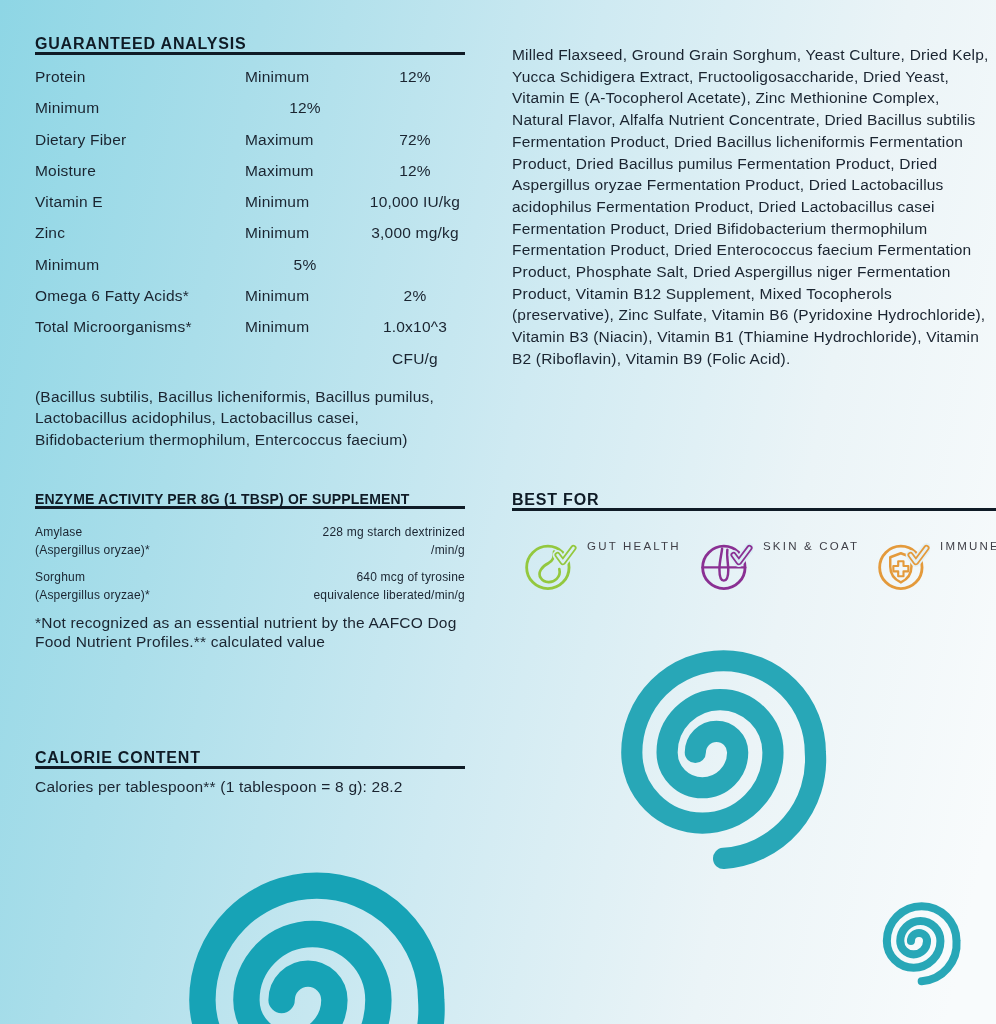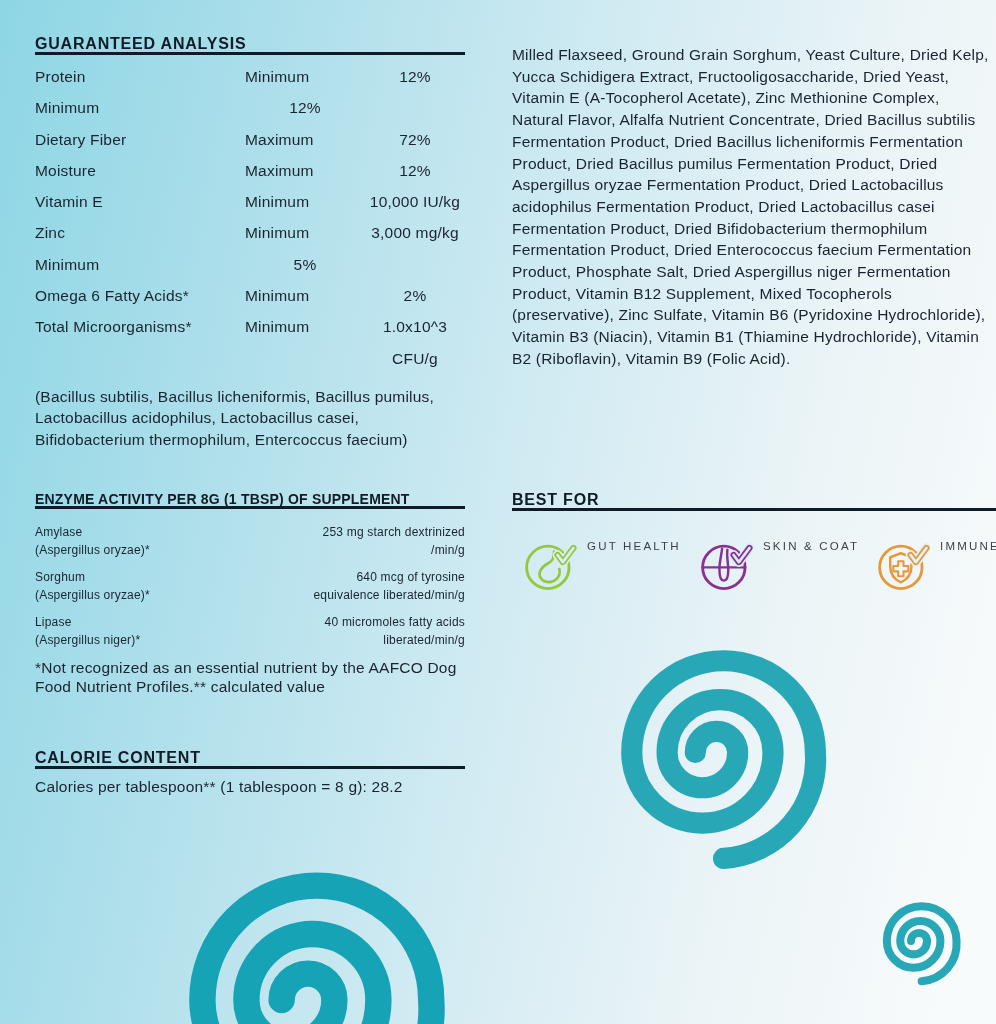--- a/index.html
+++ b/index.html
@@ -107,42 +107,32 @@
 
   <div class="section" style="top:492px;left:35px;width:430px">
     <div class="section-title small">ENZYME ACTIVITY PER 8G (1 TBSP) OF SUPPLEMENT</div>
     <div class="enz-rows">
       <div class="enz-row">
         <div class="lbl">
           <div>Amylase</div>
           <div>(Aspergillus oryzae)*</div>
         </div>
         <div class="val">
-          <div>253 mg starch dextrinized</div>
+          <div>228 mg starch dextrinized</div>
           <div>/min/g</div>
         </div>
       </div>
       <div class="enz-row">
         <div class="lbl">
           <div>Sorghum</div>
           <div>(Aspergillus oryzae)*</div>
         </div>
         <div class="val">
           <div>640 mcg of tyrosine</div>
           <div>equivalence liberated/min/g</div>
-        </div>
-      </div>
-      <div class="enz-row">
-        <div class="lbl">
-          <div>Lipase</div>
-          <div>(Aspergillus niger)*</div>
-        </div>
-        <div class="val">
-          <div>40 micromoles fatty acids</div>
-          <div>liberated/min/g</div>
         </div>
       </div>
     </div>
     <div class="footnote">*Not recognized as an essential nutrient by the AAFCO Dog Food Nutrient Profiles.** calculated value</div>
   </div>
 
   <div class="section" style="top:750px;left:35px;width:430px">
     <div class="section-title">CALORIE CONTENT</div>
     <div class="body-line">Calories per tablespoon** (1 tablespoon = 8 g): 28.2</div>
   </div>

